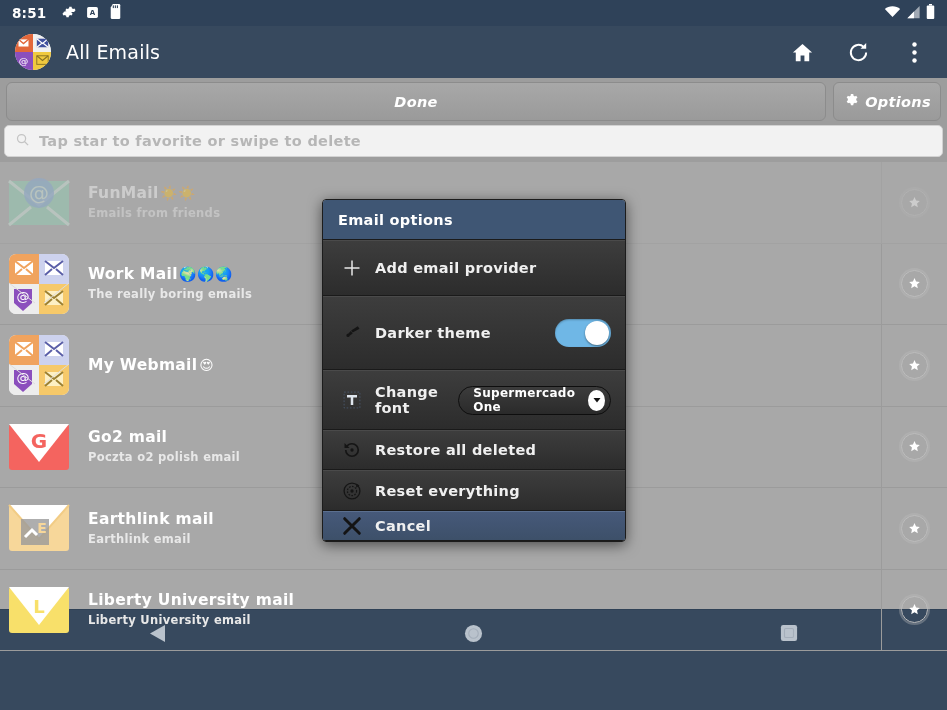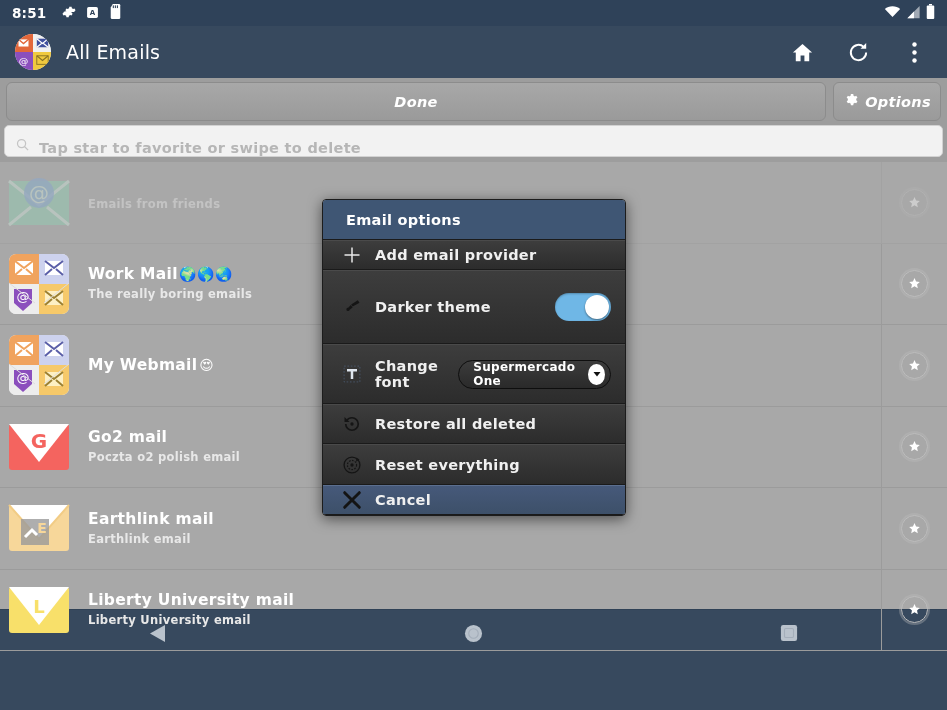--- a/index.html
+++ b/index.html
@@ -60,21 +60,21 @@
   }
   .deco { font-family: "DejaVu Sans", sans-serif; font-weight: bold; letter-spacing: .3px; }
   .btn-label { font-size: 14.5px; font-style: italic; }
 
   
   .hintbar {
     background: #9d9d9d; padding: 0 4px 5px 4px;
   }
   .hint-inner {
     height: 32px; background: #f2f2f2; border: 1px solid #d2d2d2;
-    border-radius: 5px; display: flex; align-items: flex-end; padding: 0 10px; gap: 9px;
+    border-radius: 5px; display: flex; align-items: center; padding: 0 10px; gap: 9px;
   }
   .hint-text { color: #b6b6b6; font-size: 14.5px; }
 
   
   .list { background: #a8a8a8; height: 447px; position: relative; }
   .row {
     display: flex; align-items: center; height: 81.5px;
     border-bottom: 1px solid #9b9b9b;
     position: relative;
   }
@@ -107,34 +107,34 @@
 
   
   .dialog-wrap { position: absolute; left: 322px; top: 199px; width: 304px; }
   .dialog {
     border-radius: 4px; overflow: hidden;
     box-shadow: 0 3px 14px rgba(0,0,0,.55);
     border: 1px solid #1c1c1c;
   }
   .dlg-head {
     height: 40px; background: #3f5674; display:flex; align-items:center;
-    padding: 0 23px; border-bottom: 1px solid #1b1b1b;
+    padding: 0 15px; border-bottom: 1px solid #1b1b1b;
   }
   .dlg-title { color: #ffffff; font-size: 14.5px; }
   .dlg-item {
     display: flex; align-items: center; gap: 0;
     background: linear-gradient(#3d3d3d,#2c2c2c);
     border-bottom: 1px solid #1a1a1a;
     border-top: 1px solid #4a4a4a;
     color: #f0f0f0; cursor: pointer;
     padding: 0 12px;
   }
   .dlg-item .ic { width: 34px; flex: 0 0 34px; display:flex; align-items:center; justify-content:center; }
   .dlg-item .lbl { font-size: 14.5px; padding-left: 6px; }
-  .item-add { height: 30px; }
+  .item-add { height: 56px; }
   .item-theme { height: 74px; }
   .item-font { height: 60px; }
   .item-restore { height: 40px; }
   .item-reset { height: 41px; text-align: center; }
   .item-cancel {
     height: 30px; background: linear-gradient(#46597a,#3d5069);
     border-top: 1px solid #5b6f8f;
   }
   .sp { flex: 1; }
   .toggle {
@@ -297,20 +297,24 @@
       <span class="row-icon">
         <svg width="64" height="58" viewBox="0 0 64 58">
           <rect x="2" y="8" width="60" height="44" rx="2" fill="#8fd4b4"></rect>
           <path d="M2 8l30 24L62 8" fill="none" stroke="#cfe9dd" stroke-width="3"></path>
           <path d="M2 52l22-18M62 52L40 34" fill="none" stroke="#cfe9dd" stroke-width="3"></path>
           <circle cx="32" cy="20" r="15" fill="#7aa8e0" opacity=".8"></circle>
           <text x="32" y="27" font-size="20" font-family="DejaVu Sans" text-anchor="middle" fill="#cfe9dd">@</text>
         </svg>
       </span>
       <span class="row-text">
+        <span class="row-title deco">
+          <span>FunMail</span>
+          <span class="emo">☀️☀️</span>
+        </span>
         <span class="row-sub deco">Emails from friends</span>
       </span>
       <span class="star-cell">
         <span class="star-btn">
           <svg width="13" height="13" viewBox="0 0 24 24">
               <path fill="#fff" d="M12 2l2.9 6.3 6.9.8-5.1 4.7 1.4 6.8L12 17.2 5.9 20.6l1.4-6.8L2.2 9.1l6.9-.8z"></path>
             </svg>
         </span>
       </span>
     </div>

